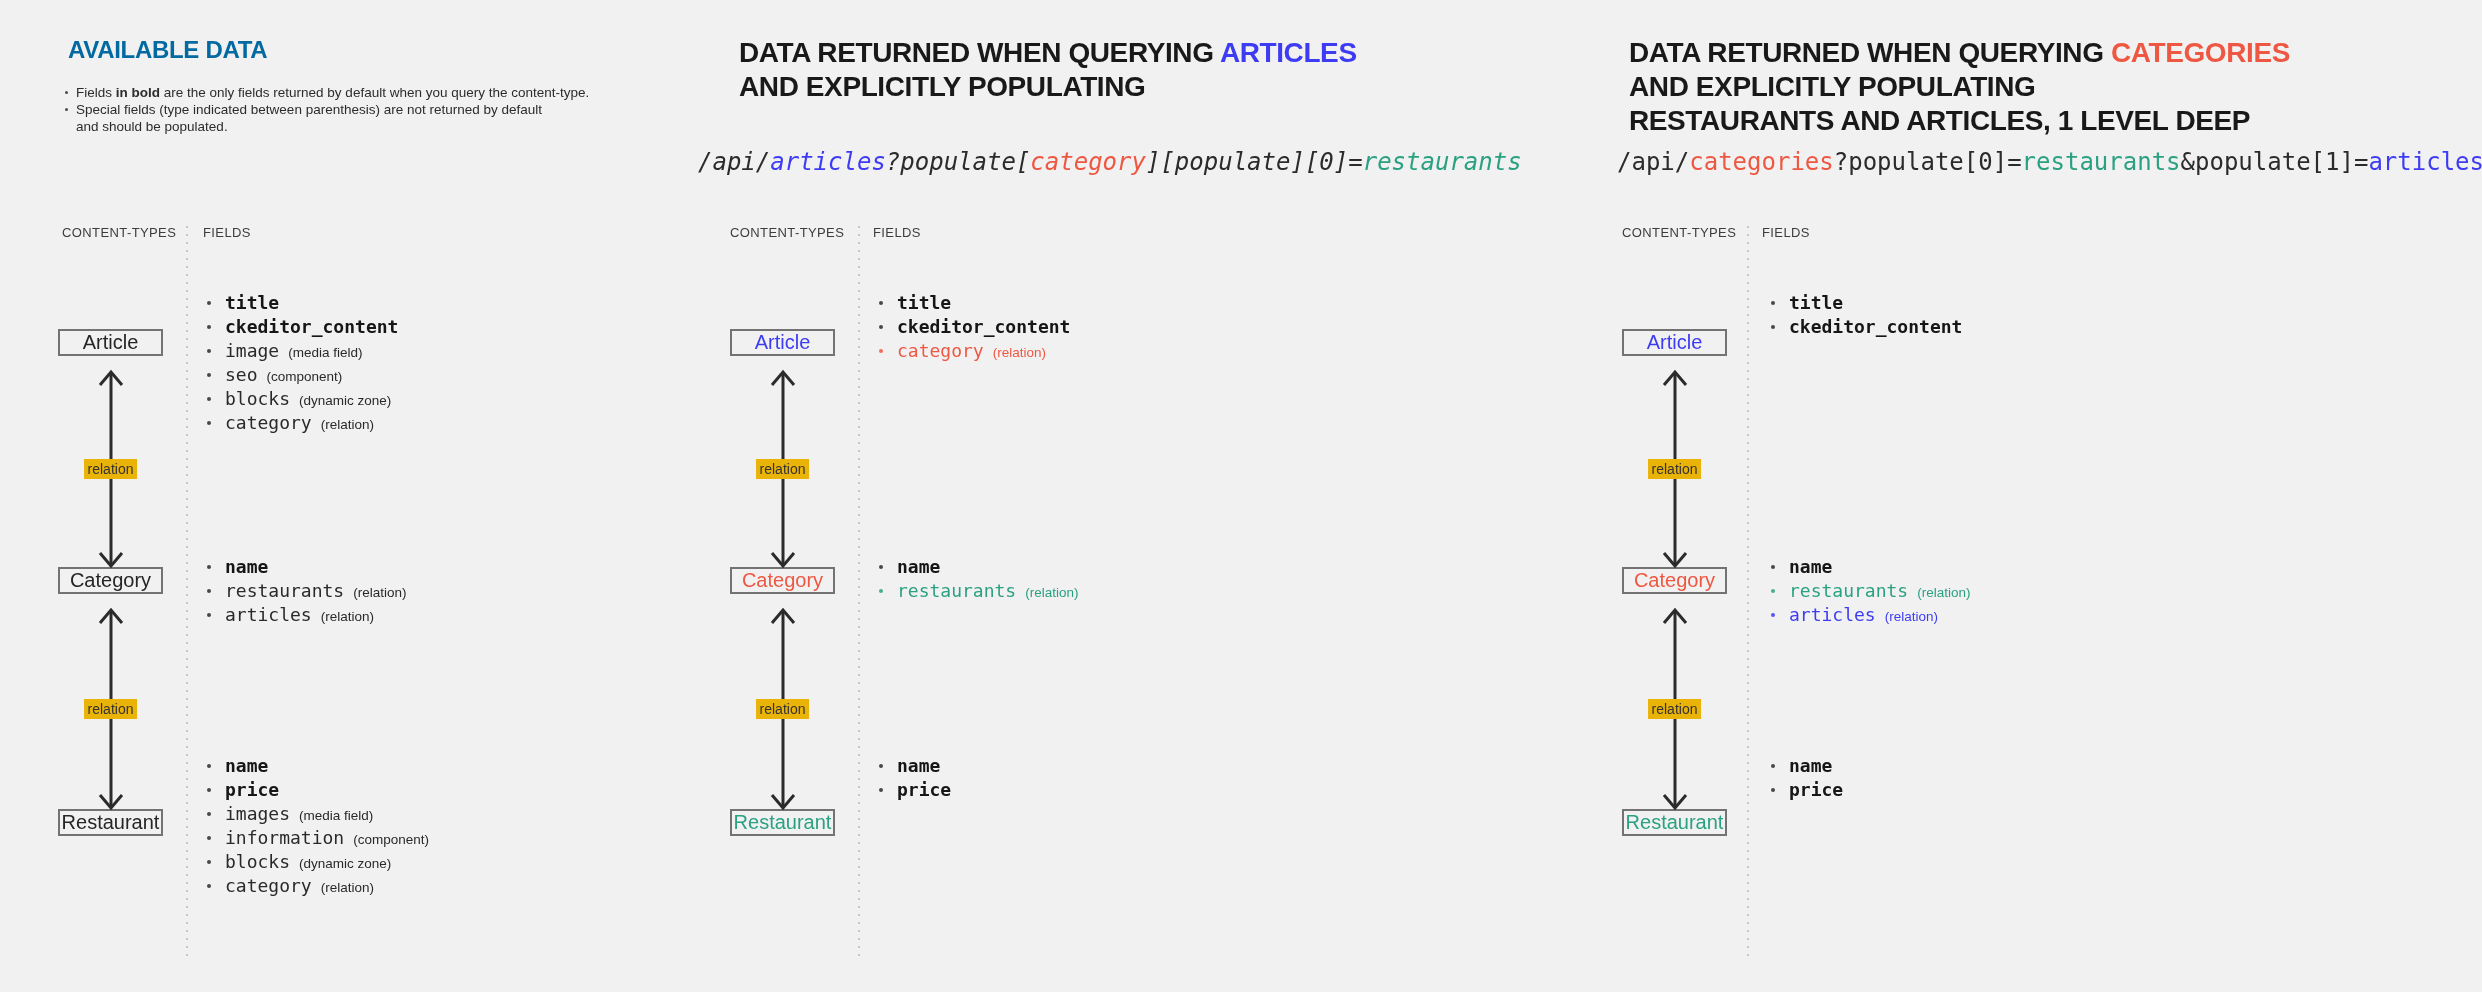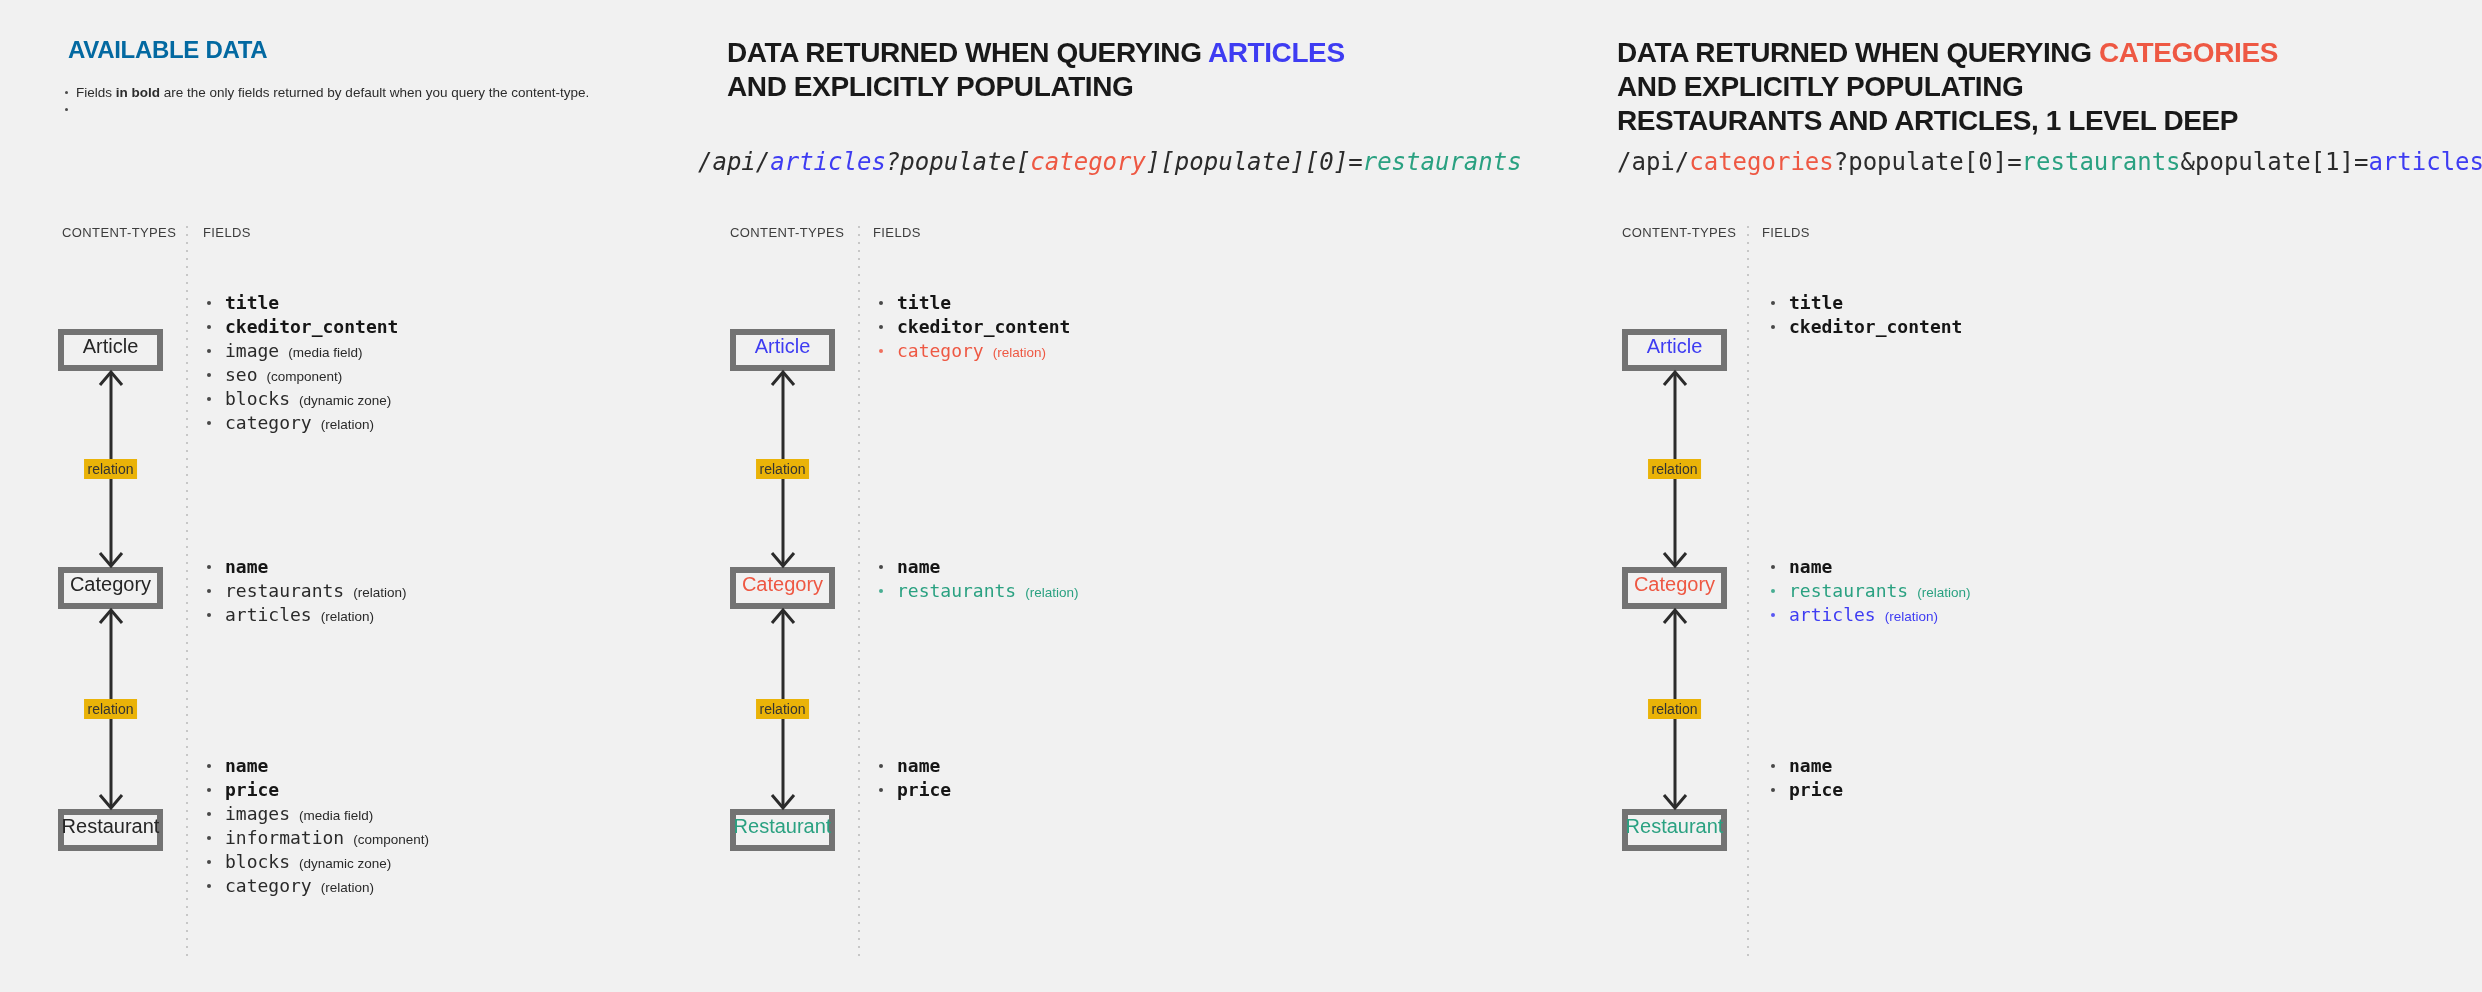--- a/index.html
+++ b/index.html
@@ -10,31 +10,31 @@
   .abs{position:absolute;}
   
   .intro-title{font-size:24px;font-weight:bold;letter-spacing:-0.3px;color:#0369a1;white-space:nowrap;}
   .intro-bullets{font-size:13.5px;color:#2c2c2c;}
   .intro-bullet{display:flex;}
   .intro-dot{width:3px;height:3px;border-radius:50%;background:#4a4a4a;margin:7px 8px 0 0;flex:none;}
   .intro-line{white-space:nowrap;line-height:17px;}
   .intro-line b{font-weight:bold;}
   
   .sec-header{font-size:28px;font-weight:bold;letter-spacing:-0.4px;color:#191919;}
-  .sec-header .hline{height:34px;line-height:34px;white-space:nowrap;}
+  .sec-header .hline{height:34px;line-height:34px;white-space:nowrap;margin-left:12px;}
   
   .code-line{font-family:"DejaVu Sans Mono",monospace;font-size:24px;color:#2b2b2b;white-space:nowrap;}
   
   .col-label{font-size:13px;letter-spacing:0.4px;color:#3d3d3d;white-space:nowrap;}
   
   .divider{width:2px;background-image:repeating-linear-gradient(to bottom,#c7c7c7 0 2px,transparent 2px 8px);}
   
   .entity-box{
-    width:105px;height:42px;border:6px solid #737373;box-sizing:border-box;
-    display:flex;align-items:flex-start;justify-content:center;background:#f1f1f1;
+    width:105px;height:27px;border:2px solid #737373;box-sizing:border-box;
+    display:flex;align-items:flex-end;justify-content:center;background:#f1f1f1;
   }
   .entity-label{font-size:20px;color:#262626;white-space:nowrap;}
   
   .connector{overflow:visible;}
   .relation-label{
     font-size:14px;color:#333;background:#eab308;padding:2px 4px;
     transform:translate(-50%,-50%);white-space:nowrap;z-index:2;
   }
   
   .fields-list{display:block;}
@@ -51,20 +51,24 @@
     <div class="intro-title abs" style="left: 68px; top: 36px;">AVAILABLE DATA</div>
     <div class="intro-bullets abs" style="left: 65px; top: 84px;">
       <div class="intro-bullet">
         <span class="intro-dot"></span>
         <div>
           <div class="intro-line"><span>Fields </span><b style="font-weight: bold;">in bold</b><span> are the only fields returned by default when you query the content-type.</span></div>
         </div>
       </div>
       <div class="intro-bullet">
         <span class="intro-dot"></span>
+        <div>
+          <div class="intro-line"><span>Special fields (type indicated between parenthesis) are not returned by default</span></div>
+          <div class="intro-line"><span>and should be populated.</span></div>
+        </div>
       </div>
     </div>
     <div class="col-label abs" style="left: 62px; top: 225px;">CONTENT-TYPES</div>
     <div class="col-label abs" style="left: 203px; top: 225px;">FIELDS</div>
     <div class="divider abs" style="left: 186px; top: 226px; height: 732px;"></div>
     <div class="entity-box abs" style="left: 58px; top: 329px;">
       <span class="entity-label">Article</span>
     </div>
     <div class="fields-list abs" style="left: 207px; top: 291px;">
       <div class="field-item bold">

